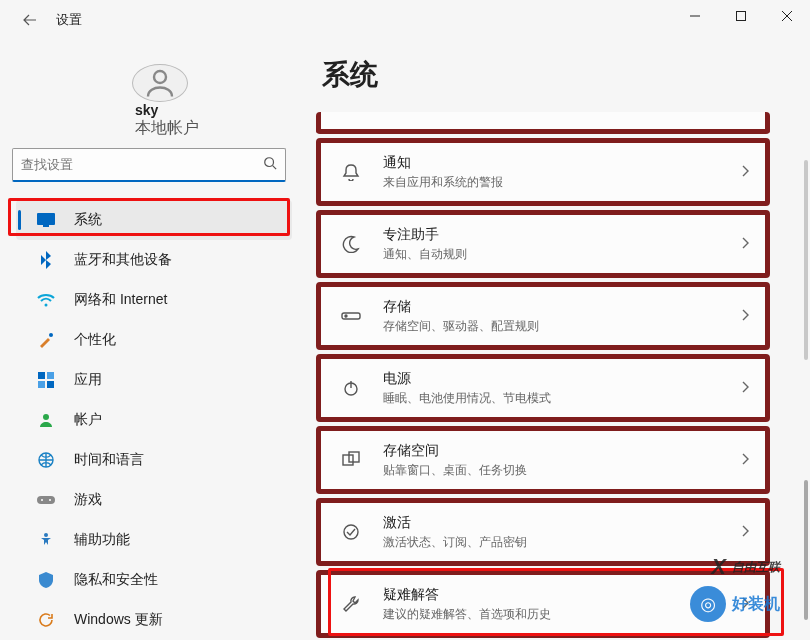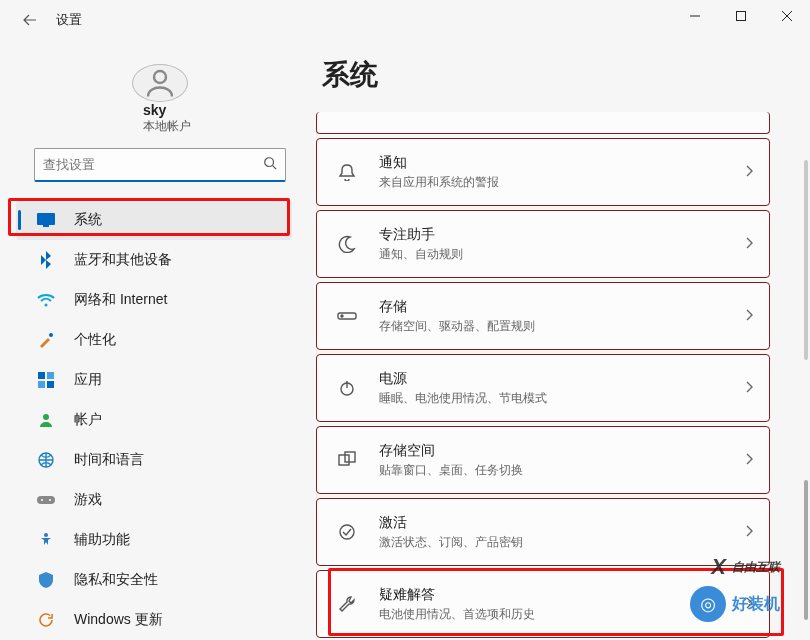--- a/index.html
+++ b/index.html
@@ -9,34 +9,34 @@
   .back-btn { width: 28px; height: 28px; display: flex; align-items: center; justify-content: center; color: #555; }
   .title { margin-left: 12px; font-size: 13px; color: #222; }
   .win-controls { position: absolute; top: 0; right: 0; display: flex; height: 32px; }
   .win-btn { width: 46px; height: 32px; display: flex; align-items: center; justify-content: center; }
   .body { flex: 1; display: flex; min-height: 0; }
   .sidebar { width: 300px; padding: 10px 0 10px 8px; display: flex; flex-direction: column; overflow: hidden; }
   .account { display: flex; align-items: center; height: 64px; padding-left: 12px; margin-top: 14px; margin-bottom: 20px; flex-direction: column; }
   .avatar { width: 56px; height: 56px; border-radius: 50%; border: 1px solid #bbb; display: flex; align-items: center; justify-content: center; color: #888; background: #f0f0f0; }
   .acct-text { margin-left: 14px; }
   .acct-name { font-size: 14px; font-weight: 600; }
-  .acct-sub { font-size: 12px; color: #555; }
-  .search { margin: 0 14px 18px 26px; height: 34px; border: 1px solid #999; border-bottom: 2px solid #0067c0; background: #fdfdfd; display: flex; align-items: center; padding: 8px 8px; position: relative; border-radius: 2px; }
+  .acct-sub { font-size: 16px; color: #555; }
+  .search { margin: 0 14px 18px 4px; height: 34px; border: 1px solid #999; border-bottom: 2px solid #0067c0; background: #fdfdfd; display: flex; align-items: center; padding: 8px 8px; position: relative; border-radius: 2px; }
   .search input { border: none; outline: none; flex: 1; background: transparent; font-size: 13px; color: #666; }
   .search-icon { color: #555; }
   .nav { display: flex; flex-direction: column; gap: 0; }
   .nav-item { height: 40px; display: flex; align-items: center; padding-left: 18px; font-size: 14px; color: #222; border-radius: 4px; margin: 0 8px; cursor: pointer; position: relative; }
   .nav-item .icon-slot { width: 24px; display: flex; justify-content: center; margin-right: 16px; }
   .nav-item.active { background: #e9e9e9; }
   .nav-item.active::before { content: ""; position: absolute; left: 2px; top: 10px; width: 3px; height: 20px; background: #0067c0; border-radius: 2px; }
   .red-sidebar-box { position: absolute; border: 3px solid #e11; border-radius: 2px; pointer-events: none; }
   .main { flex: 1; padding: 10px 24px 10px 16px; overflow: hidden; position: relative; }
   .page-title { font-size: 28px; font-weight: 600; margin: 6px 0 18px 6px; }
   .cards { display: flex; flex-direction: column; gap: 4px; width: 454px; }
-  .card { background: #fcfcfc; border: 1px solid #7f1d1d; border-radius: 4px; height: 68px; display: flex; align-items: center; padding: 0 18px; position: relative; cursor: pointer; }
+  .card { background: #fcfcfc; border: 5px solid #7f1d1d; border-radius: 4px; height: 68px; display: flex; align-items: center; padding: 0 18px; position: relative; cursor: pointer; }
   .card.short { height: 22px; border-top: none; }
   .card-icon { width: 24px; display: flex; justify-content: center; color: #555; margin-right: 20px; }
   .card-text .ct-title { font-size: 14px; color: #222; }
   .card-text .ct-sub { font-size: 12px; color: #666; margin-top: 2px; }
   .card-chevron { position: absolute; right: 16px; color: #666; }
   .red-main-box { position: absolute; border: 3px solid #e11; border-radius: 2px; pointer-events: none; }
   .vscroll { position: absolute; right: 2px; top: 120px; width: 4px; height: 200px; background: #c8c8c8; border-radius: 2px; }
   .thumb { position: absolute; right: 2px; top: 440px; width: 4px; height: 140px; background: #a8a8a8; border-radius: 2px; }
   
   .wm { position: absolute; right: 20px; bottom: 20px; display: flex; align-items: center; gap: 6px; pointer-events: none; opacity: 0.85; }
@@ -322,21 +322,21 @@
         </div>
 
         <div class="card">
           <div class="card-icon">
             <svg width="18" height="18" viewBox="0 0 18 18" fill="none" stroke="#555" stroke-width="1.4">
                 <path d="M13 2a4 4 0 0 0-4 5L2 14l2 2 7-7a4 4 0 0 0 5-4l-3 3-2-2z"></path>
               </svg>
           </div>
           <div class="card-text">
             <div class="ct-title">疑难解答</div>
-            <div class="ct-sub">电池使用情况、首选项和历史</div>
+            <div class="ct-sub">建议的疑难解答、首选项和历史</div>
           </div>
           <div class="card-chevron">
             <svg width="8" height="12" viewBox="0 0 8 12" fill="none" stroke="#666" stroke-width="1.4">
                 <path d="M2 1l5 5-5 5"></path>
               </svg>
           </div>
         </div>
 
       </div>
 

